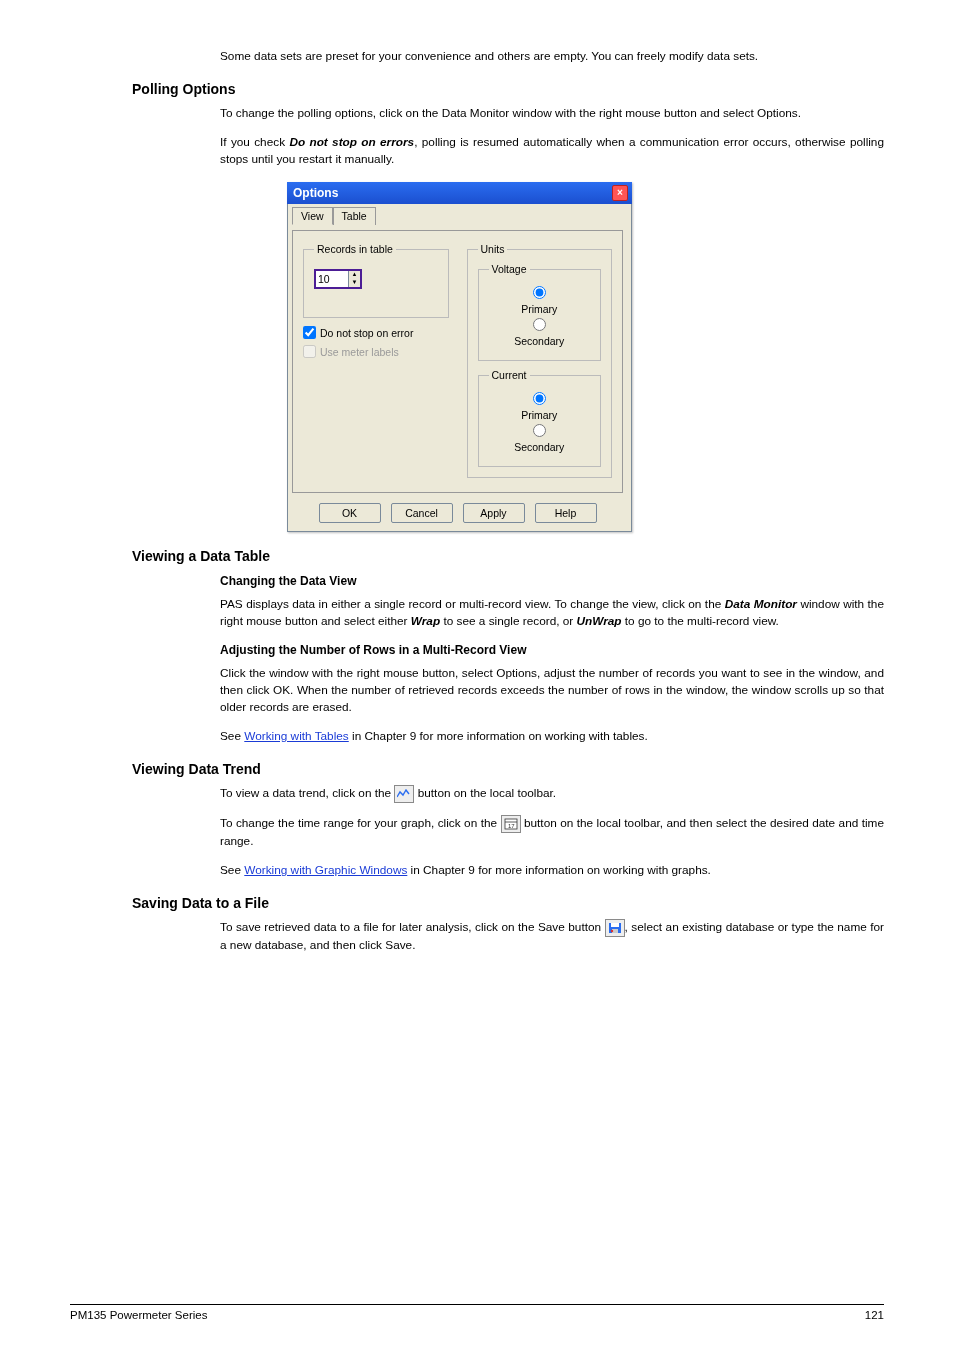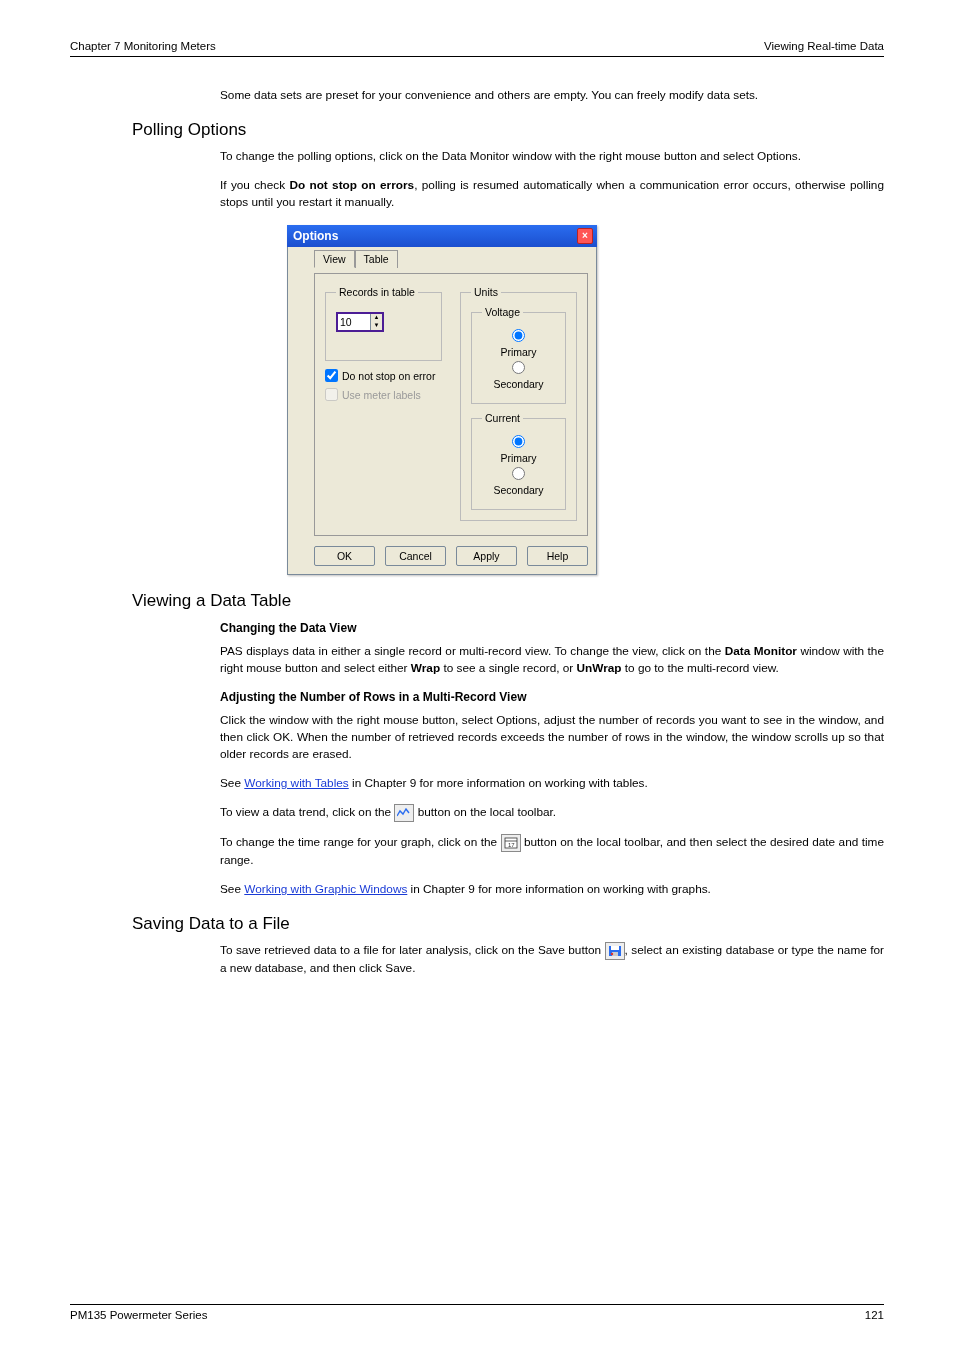--- a/index.html
+++ b/index.html
@@ -31,56 +31,56 @@
   .indent {
     padding-left: 88px;
   }
   p.body {
     font-size: 11.8px;
     line-height: 1.45;
     text-align: justify;
     margin: 8px 0 12px 0;
   }
   h2.section {
-    font-size: 17px;
-    font-weight: normal;
+    font-size: 14px;
+    font-weight: bold;
     margin: 16px 0 6px 0;
   }
   h3.subsection {
     font-size: 12px;
     font-weight: bold;
     margin: 10px 0 4px 0;
   }
-  .boldspan { font-weight: bold; }
+  .boldspan { font-weight: bold; font-style: italic; }
   a.link { color: #1a3bd6; text-decoration: underline; }
 
   
   .dialog-wrap {
     margin: 14px 0 14px 155px;
-    width: 310px;
+    width: 345px;
     box-shadow: 1px 1px 2px rgba(0,0,0,.25);
   }
   .dlg-title {
     background: linear-gradient(#2a6df0,#1b4fcf);
     color:#fff;
     font-family: Tahoma, sans-serif;
     font-size: 12px;
     font-weight: bold;
     padding: 3px 4px 3px 6px;
     display:flex; justify-content:space-between; align-items:center;
   }
   .dlg-close {
     width:14px;height:14px;background:#f55;color:#fff;border:1px solid #b22;
     display:flex;align-items:center;justify-content:center;font-size:10px;line-height:1;border-radius:2px;
   }
   .dlg-body {
     background:#ece9d8;
     border:1px solid #7a8a9a;
     border-top:none;
-    padding:2px 8px 8px 26px;
+    padding:2px 8px 8px 4px;
     font-family: Tahoma, sans-serif;
     font-size: 10.5px;
   }
   .tabs { display:flex; gap:0; margin-bottom:6px; }
   .tab {
     font-size:10.5px; padding:2px 8px; border:1px solid #999; border-bottom:none;
     background:#ece9d8; position:relative; top:1px;
   }
   .tab.active { background:#ece9d8; border-bottom:1px solid #ece9d8; z-index:2; font-weight:normal; }
   .tabpanel {
@@ -134,24 +134,20 @@
     border-top:1px solid #000;
     display:flex; justify-content:space-between;
     font-size:11.5px; padding-top:4px;
   }
 </style>
 </head>
 <body>
 
 <div class="page">
 
-  <div class="hdr">
-    <span>Chapter 7   Monitoring Meters</span>
-    <span>Viewing Real-time Data</span>
-  </div>
 
   <div class="content">
 
     <div class="indent">
       <p class="body">Some data sets are preset for your convenience and others are empty. You can freely modify data sets.</p>
     </div>
 
     <h2 class="section">Polling Options</h2>
     <div class="indent">
       <p class="body">To change the polling options, click on the Data Monitor window with the right mouse button and select Options.</p>
@@ -238,20 +234,21 @@
       <p class="body">
         <span>PAS displays data in either a single record or multi-record view. To change the view, click on the </span><span class="boldspan">Data Monitor</span><span> window with the right mouse button and select either </span><span class="boldspan">Wrap</span><span> to see a single record, or </span><span class="boldspan">UnWrap</span><span> to go to the multi-record view.</span>
       </p>
       <h3 class="subsection">Adjusting the Number of Rows in a Multi-Record View</h3>
       <p class="body">Click the window with the right mouse button, select Options, adjust the number of records you want to see in the window, and then click OK. When the number of retrieved records exceeds the number of rows in the window, the window scrolls up so that older records are erased.</p>
       <p class="body">
         <span>See </span><a href="#" class="link">Working with Tables</a><span> in Chapter 9 for more information on working with tables.</span>
       </p>
     </div>
 
+    <h2 class="section">Viewing Data Trend</h2>
     <div class="indent">
       <p class="body">
         <span>To view a data trend, click on the </span>
         <span class="icon-box trend-ico">
           <svg width="14" height="10" viewBox="0 0 14 10">
               <polyline points="0,8 3,3 6,6 9,1 12,5" fill="none" stroke="#2a6df0" stroke-width="1.4"></polyline>
             </svg>
         </span>
         <span> button on the local toolbar.</span>
       </p>

